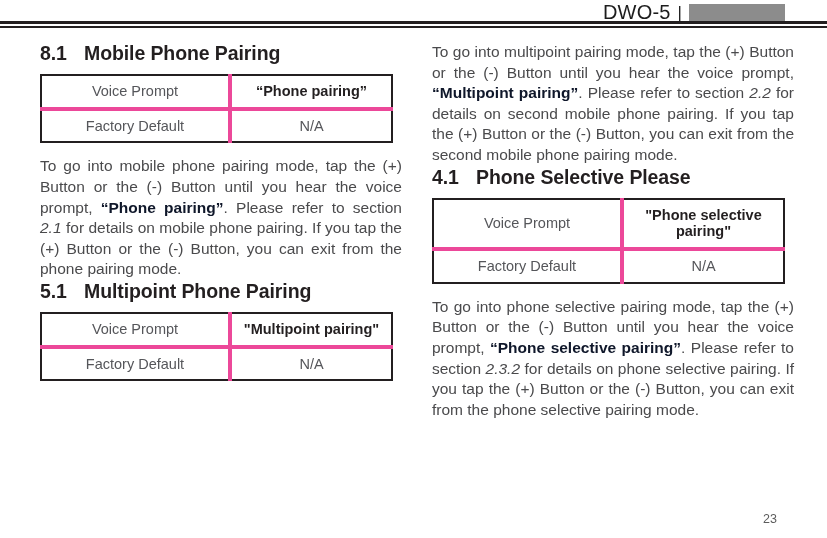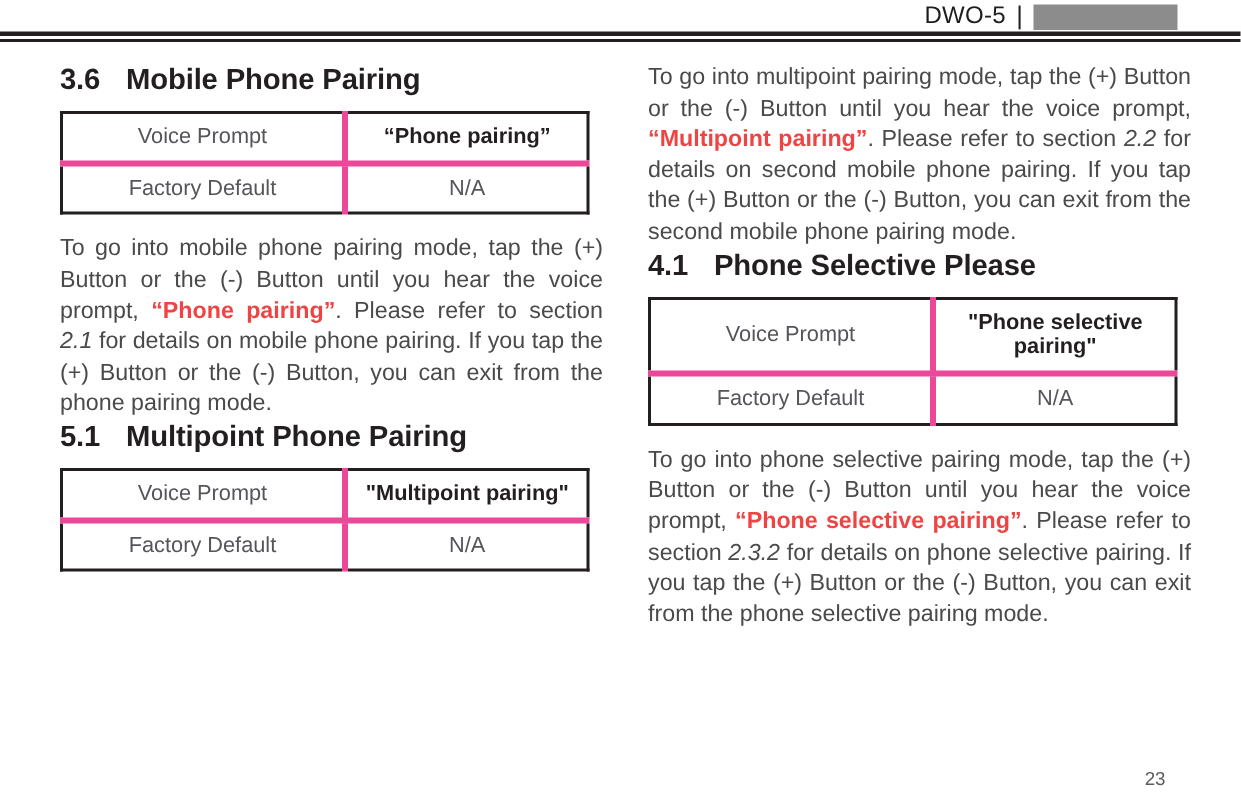--- a/index.html
+++ b/index.html
@@ -26,21 +26,21 @@
   }
   .header-inner {
     position: absolute;
     right: 42px;
     top: 1px;
     display: flex;
     align-items: center;
     gap: 7px;
   }
   .header-model {
-    font-size: 16px;
+    font-size: 20px;
     font-weight: 400;
     color: #1d1d1d;
     letter-spacing: 0.2px;
     font-family: "Liberation Sans", sans-serif;
   }
   .header-sep {
     font-size: 17px;
     color: #1d1d1d;
   }
   .header-redaction {
@@ -136,21 +136,21 @@
 
   
   p.body-text {
     margin: 13px 0 0 0;
     font-size: 15.5px;
     line-height: 1.33;
     text-align: justify;
     color: #4a4a4c;
     font-family: "Liberation Sans", sans-serif;
   }
-  p.body-text b { color: #ef4444; font-weight: bold; }
+  p.body-text b { color: #0f172a; font-weight: bold; }
   p.body-text i { font-style: italic; }
 
   .gap-before-heading { margin-top: 22px; }
 
   
   .page-number {
     position: absolute;
     right: 50px;
     bottom: 12px;
     font-size: 12.5px;
@@ -166,21 +166,21 @@
     <span class="header-sep">|</span>
     <span class="header-redaction"></span>
   </div>
   <div class="rule-thick"></div>
   <div class="rule-thin"></div>
 </div>
 
 <div class="col col-left">
 
   <h2 class="section-heading">
-    <span class="num">3.6</span><span>Mobile Phone Pairing</span>
+    <span class="num">8.1</span><span>Mobile Phone Pairing</span>
   </h2>
 
   <table class="spec-table">
     <tbody>
       <tr>
         <td class="label-cell">Voice Prompt</td>
         <td class="value-bold">“Phone pairing”</td>
       </tr>
       <tr>
         <td class="label-cell">Factory Default</td>

